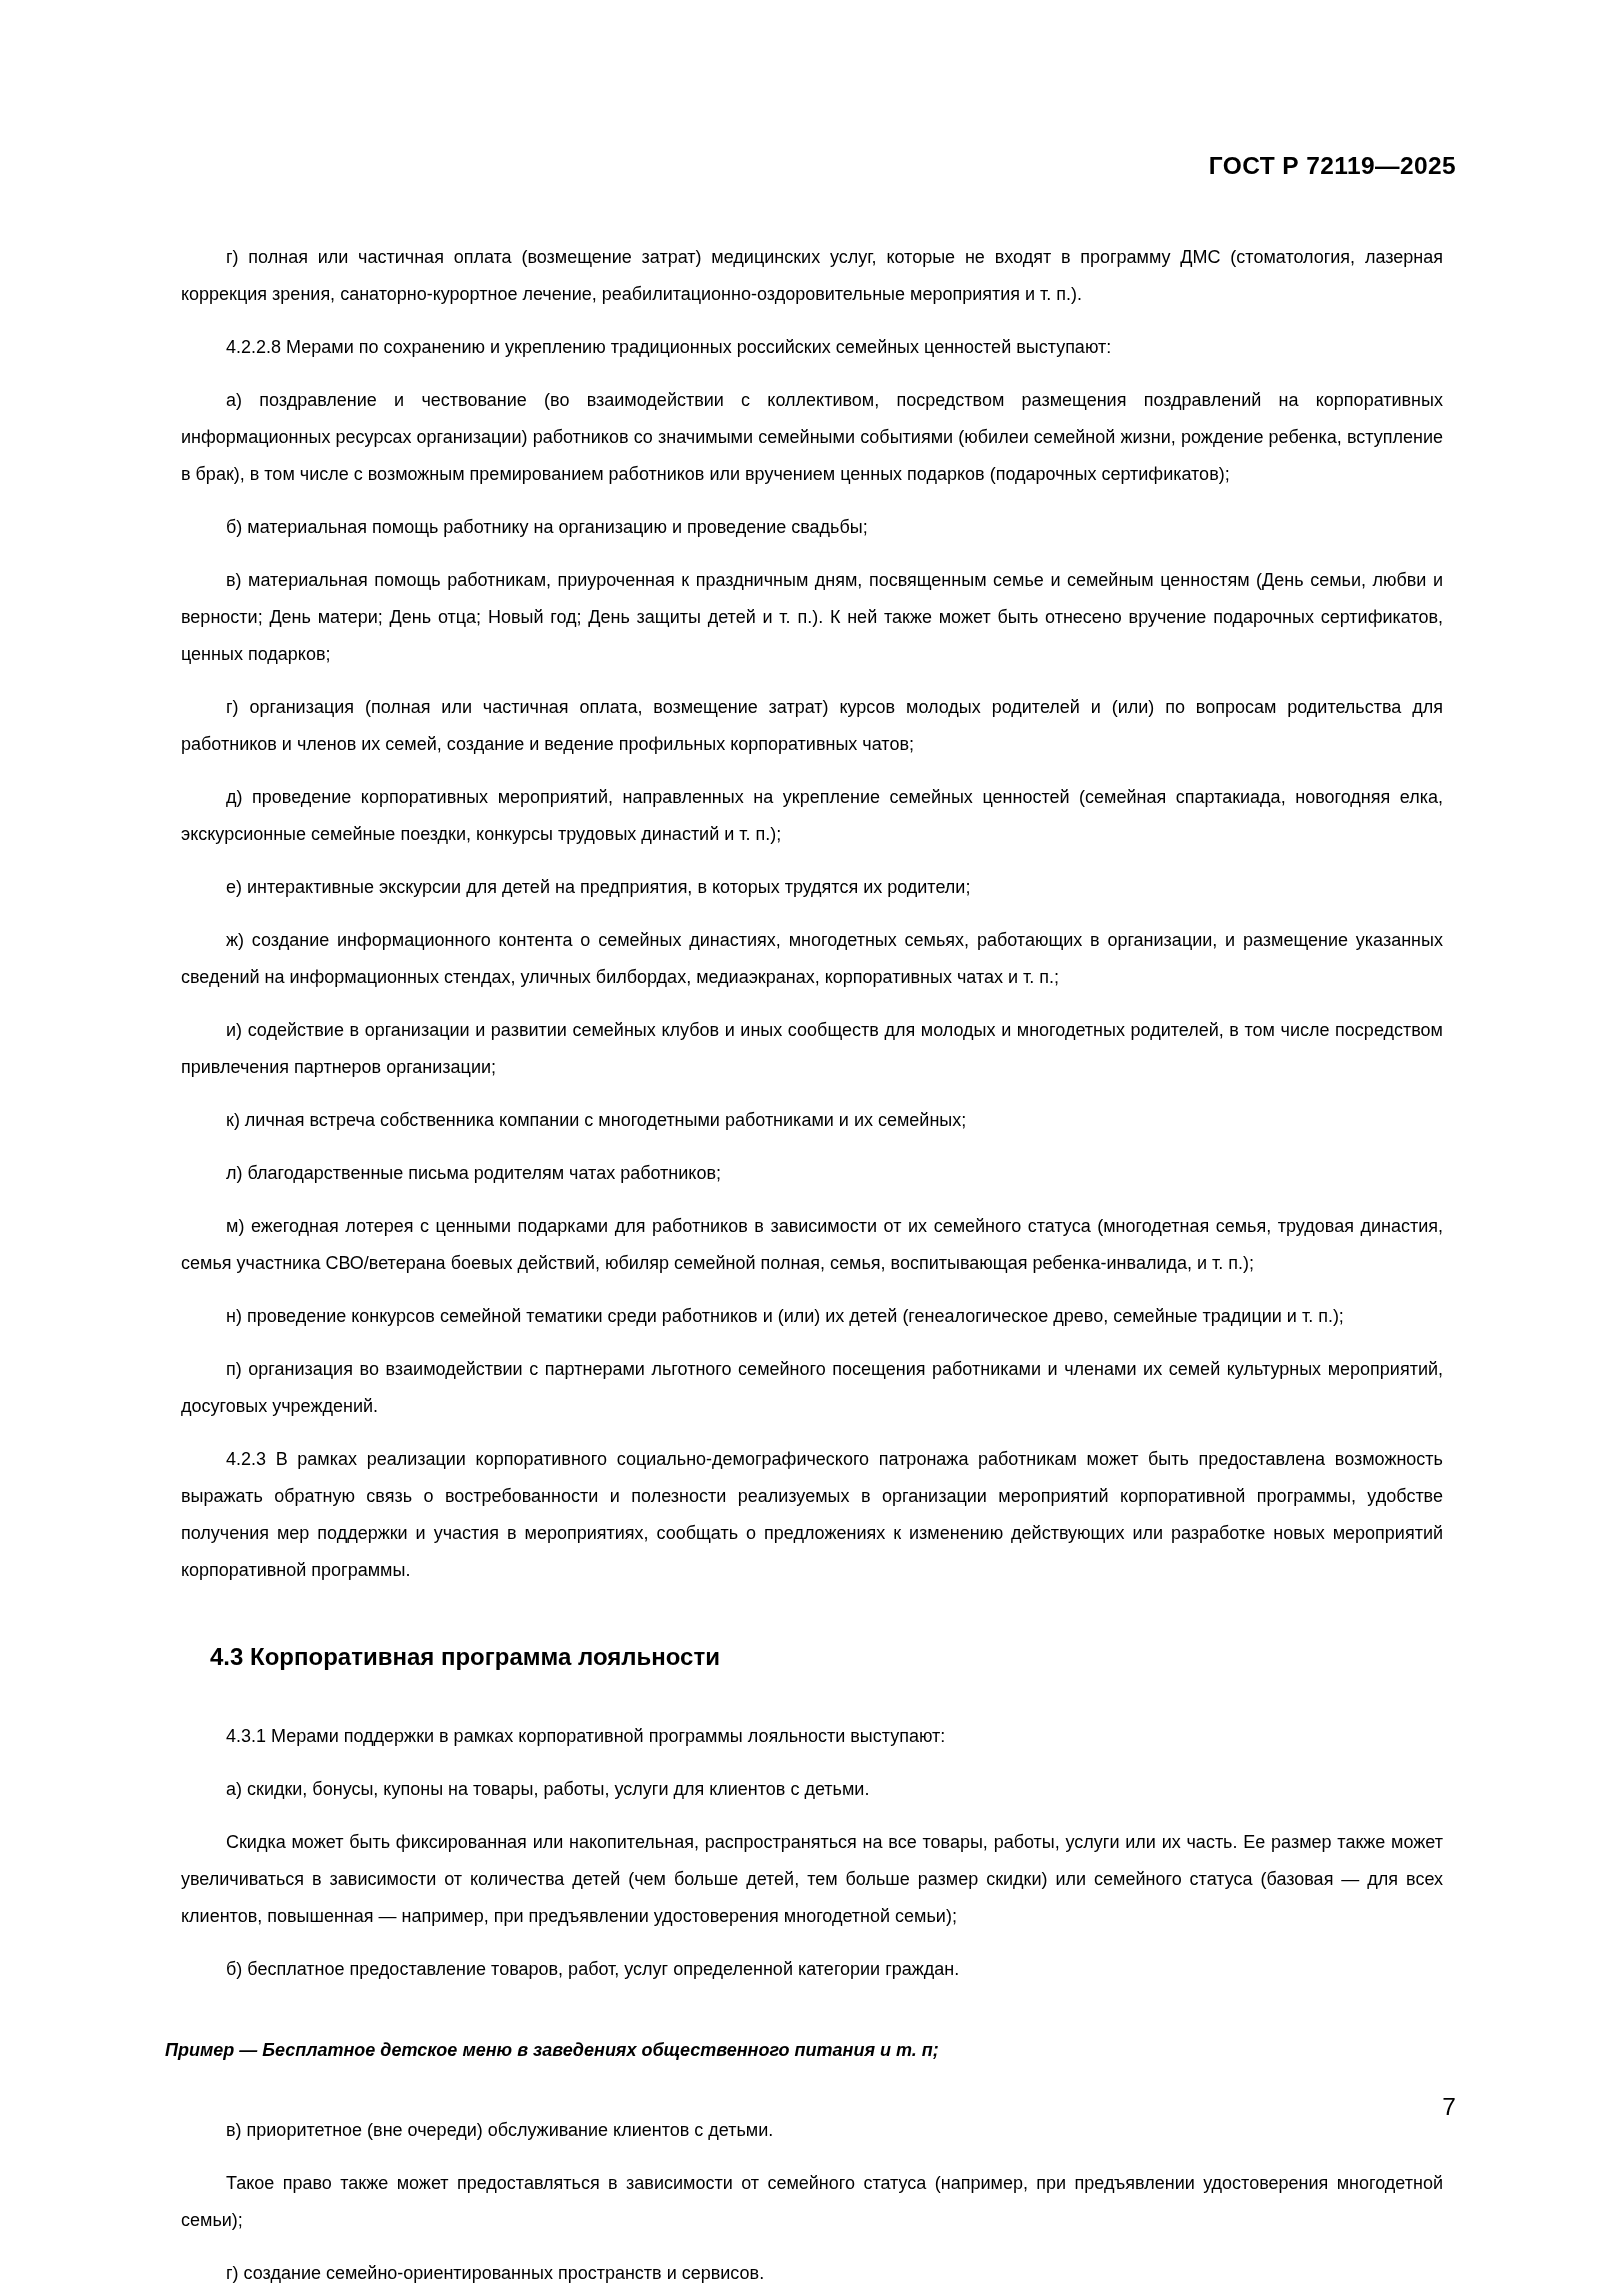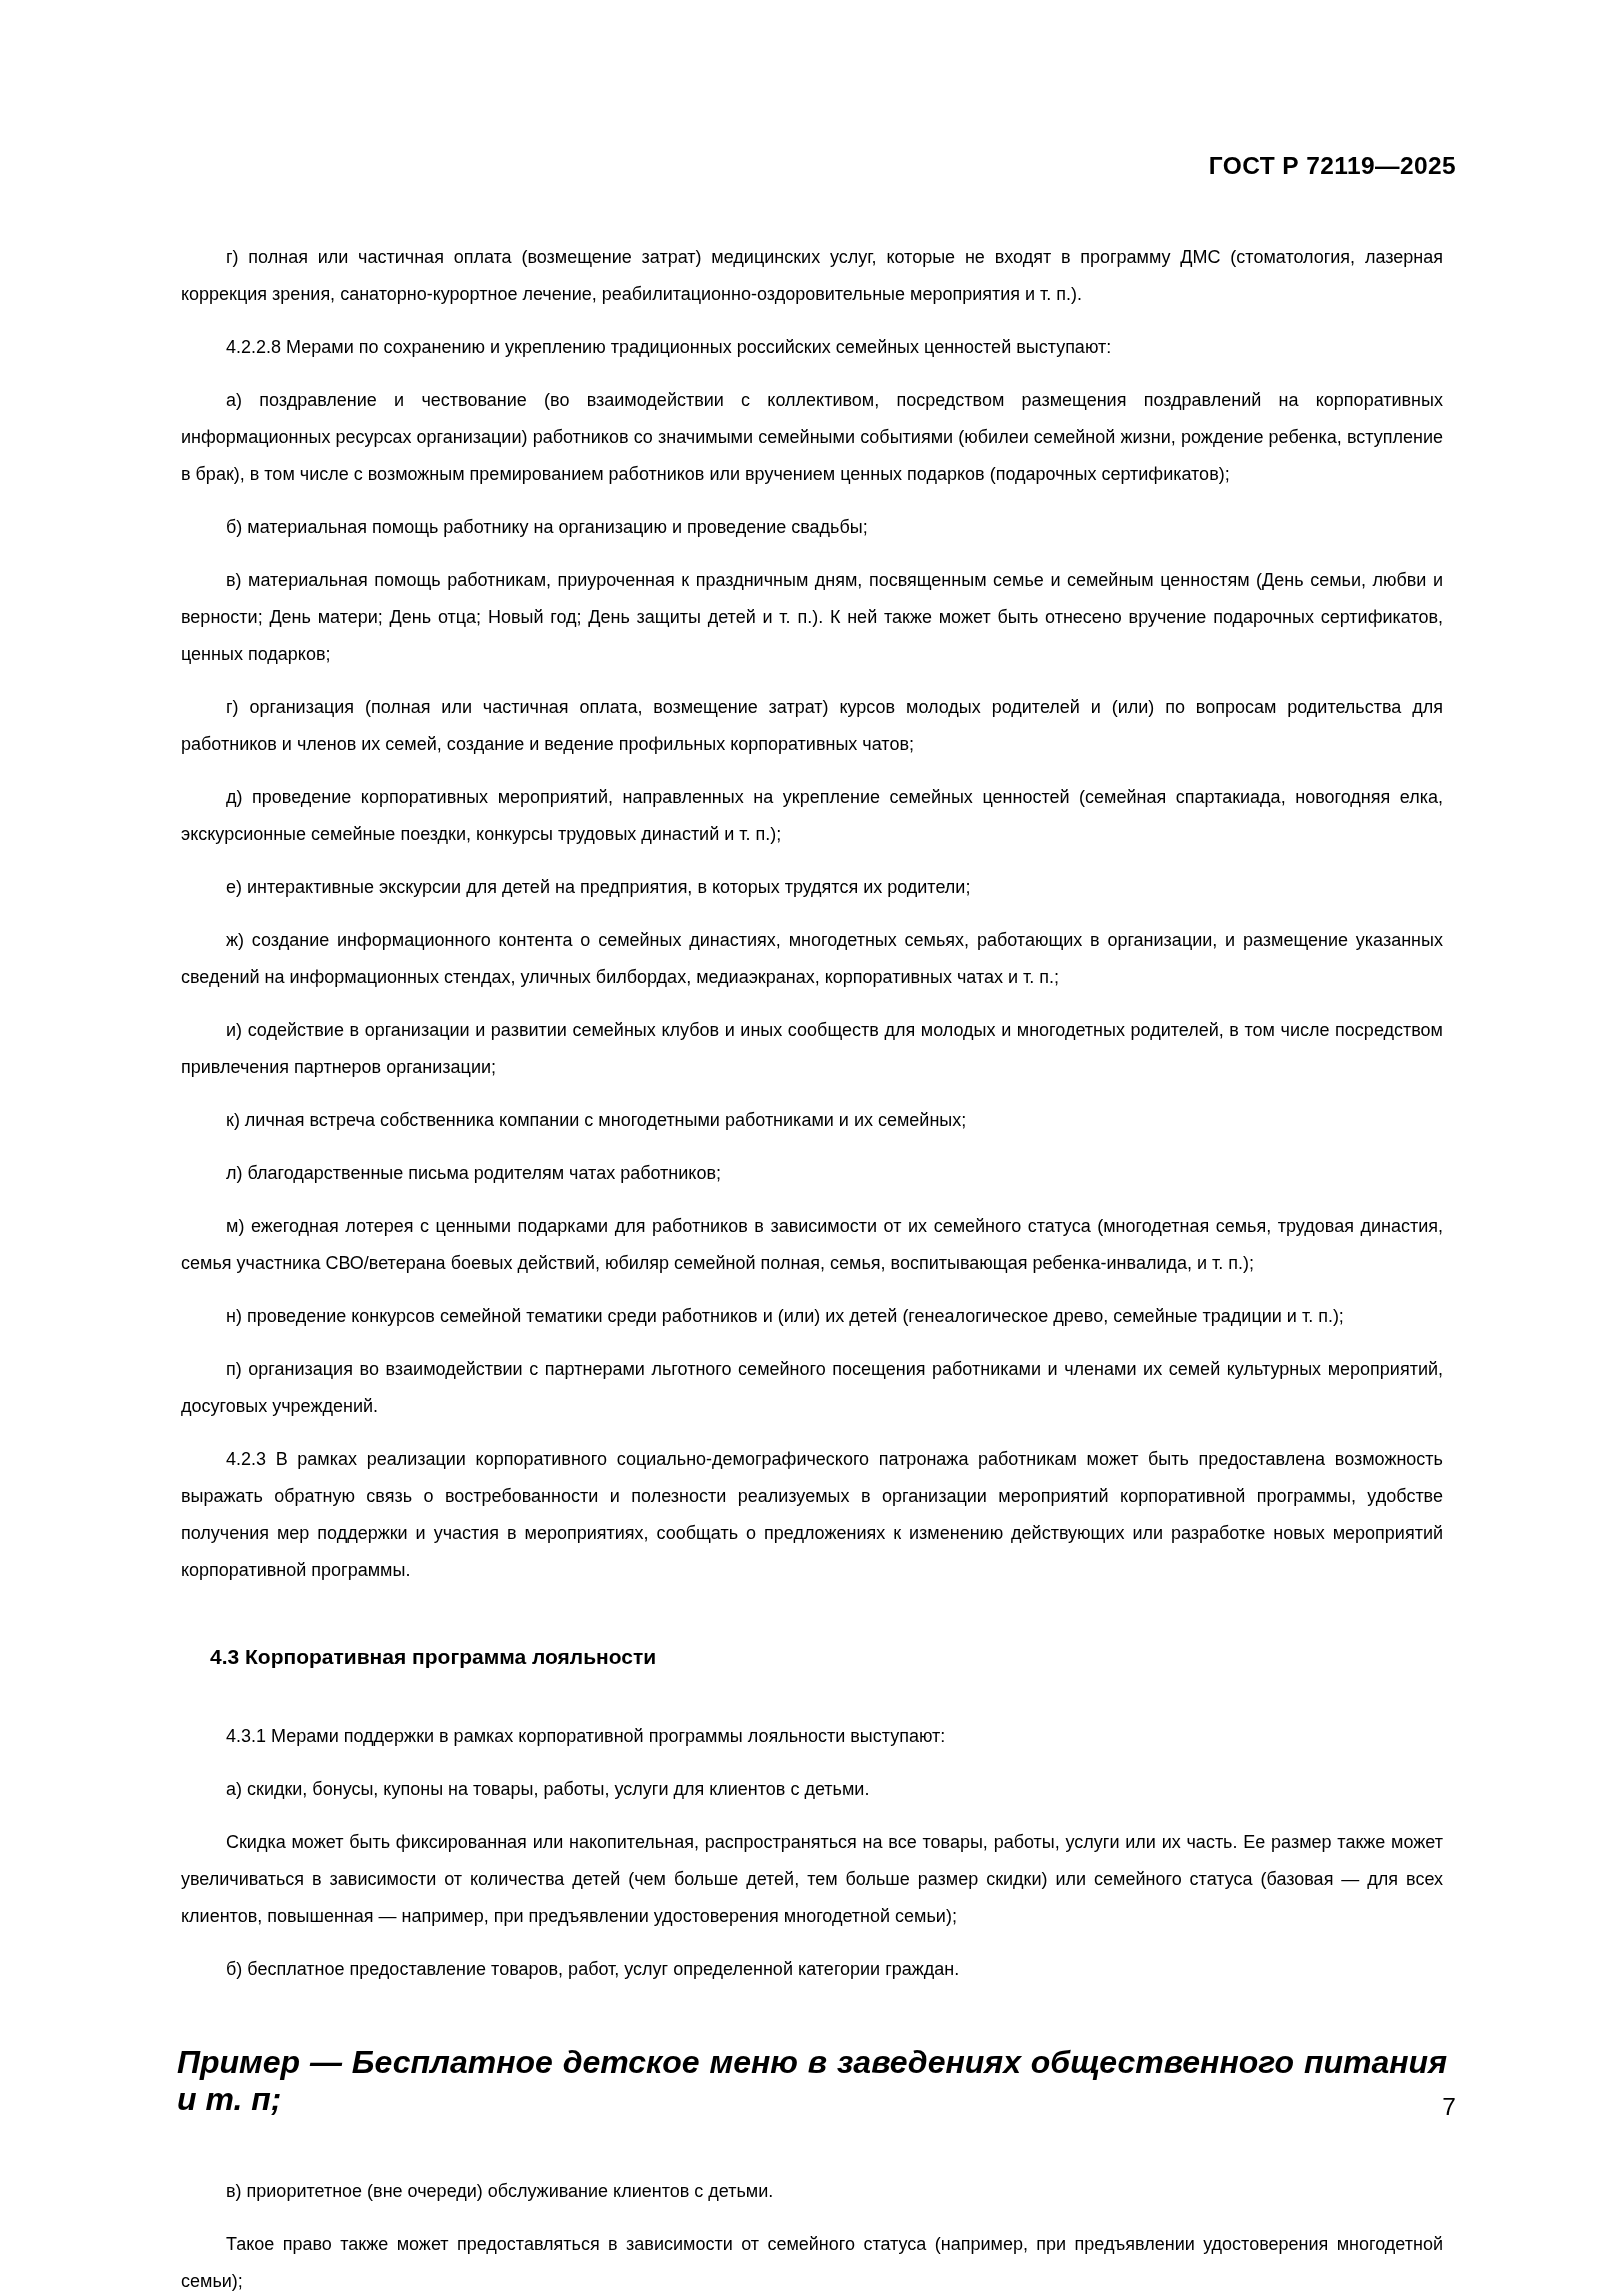--- a/index.html
+++ b/index.html
@@ -44,35 +44,35 @@
     font-size: 18px;
     line-height: 37px;
     text-align: justify;
     text-justify: inter-word;
     hyphens: manual;
   }
   p.indent {
     text-indent: 45px;
   }
   .sec-title {
-    font-size: 21px;
+    font-size: 24px;
     font-weight: bold;
     text-indent: 45px;
     margin: 0;
     line-height: 37px;
   }
   .gap-med { height: 27.4px; }
   .gap-large { height: 33px; }
   .example {
-    font-size: 32px;
+    font-size: 18px;
     font-weight: bold;
     font-style: italic;
     text-indent: 0;
     line-height: 37px;
-    margin: 12px;
+    margin: 0;
   }
   .pagenum {
     position: absolute;
     right: 165px;
     bottom: 165px;
     font-size: 24.5px;
   }
 </style>
 </head>
 <body>

